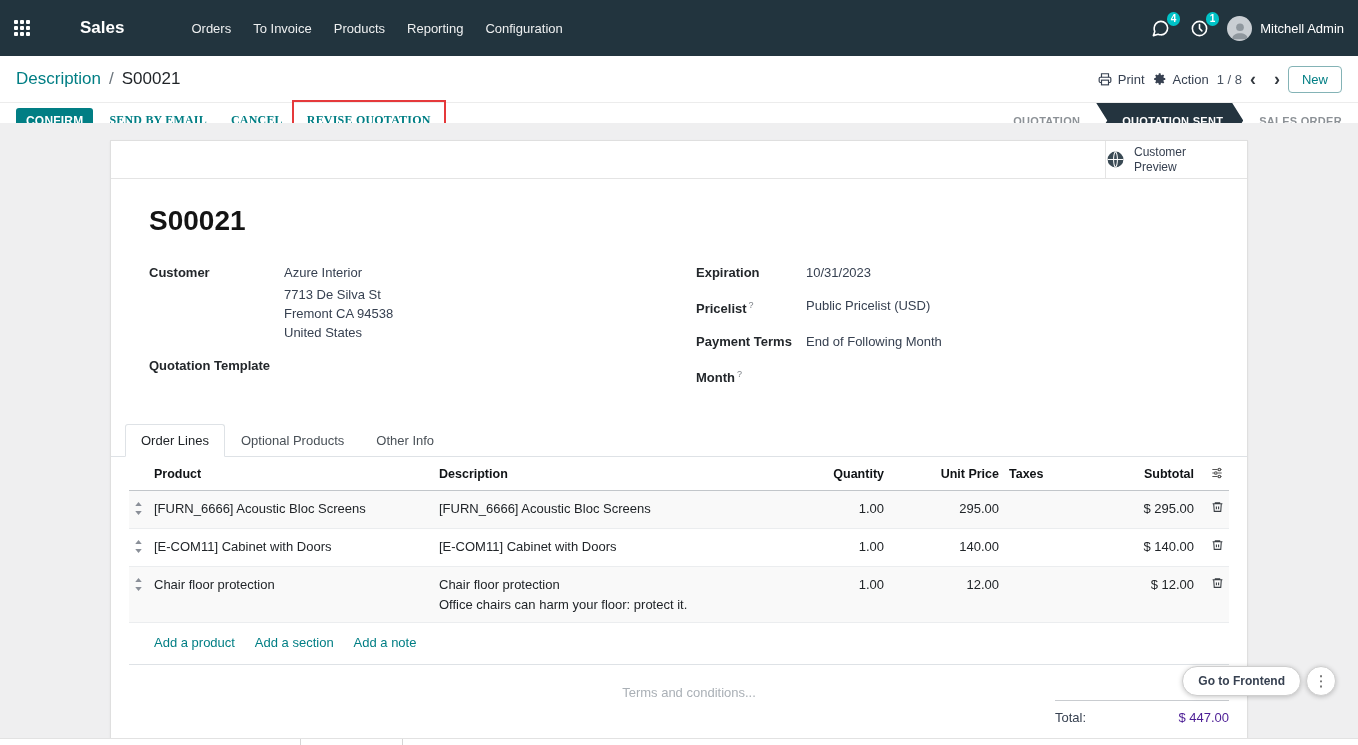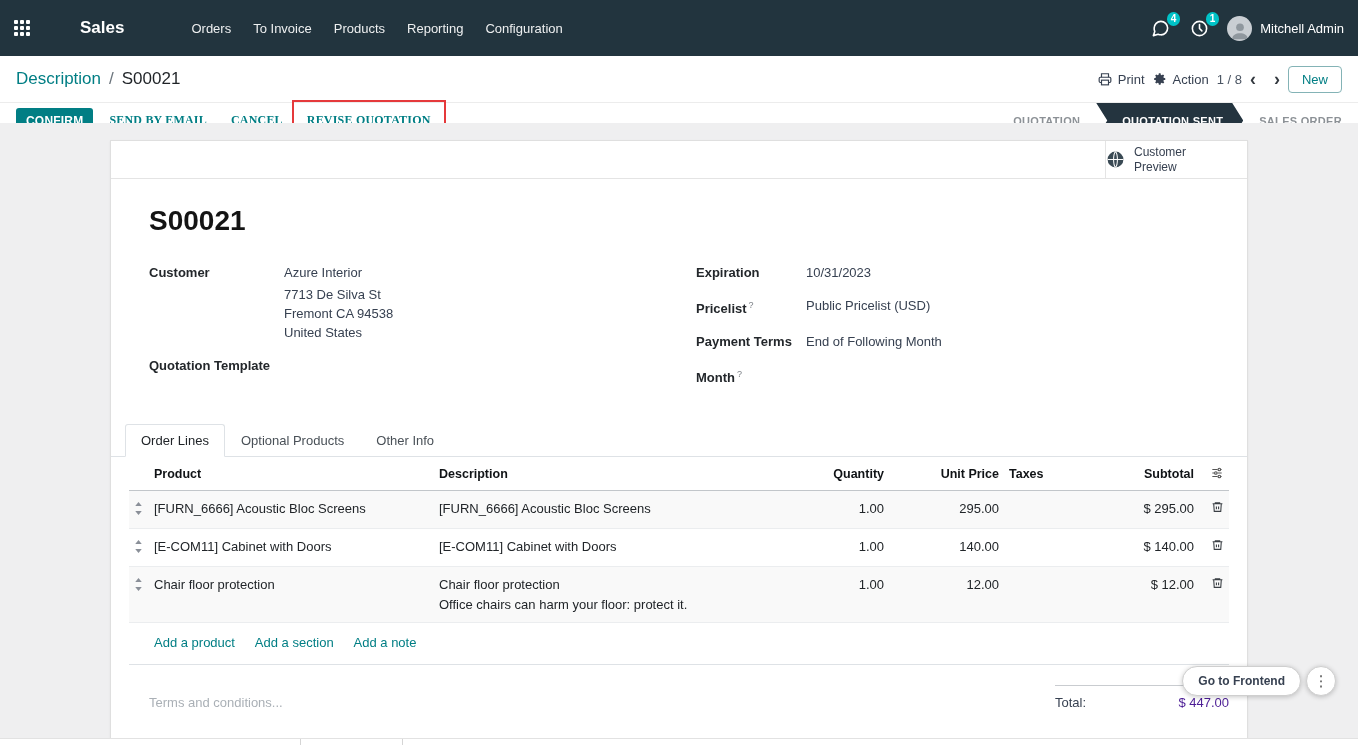--- a/index.html
+++ b/index.html
@@ -92,21 +92,21 @@
   tbody tr.line{border-bottom:1px solid #ebedef;}
   tr.striped{background:#f9f9f9;}
   td.num{text-align:right;}
   .handle-cell{padding-top:10px;cursor:grab;}
   .trash-cell{text-align:right;padding-top:9px;cursor:pointer;}
   .desc-sub{margin-top:1px;}
   .addrow td{padding:10px 5px 12px;border-bottom:1px solid #dee2e6;cursor:default;}
   .addrow a{color:var(--accent);margin-right:17px;cursor:pointer;}
 
   
-  .sheet-footer{display:flex;align-items:flex-end;padding:20px 18px 0 38px;}
+  .sheet-footer{display:flex;align-items:center;padding:20px 18px 0 38px;flex-direction:column;}
   .terms{font-size:13px;color:#aab0b6;cursor:text;}
   .totals{margin-left:auto;width:174px;border-top:1px solid #c9ccd0;padding-top:9px;display:flex;justify-content:space-between;align-items:baseline;}
   .total-label{font-size:13px;color:#374151;}
   .total-value{font-size:13px;font-weight:400;color:#4c1d95;}
   .bottom-space{height:56px;}
 
   
   .frontend{position:absolute;right:22px;bottom:49px;display:flex;align-items:center;gap:5px;z-index:50;}
   .frontend-pill{background:#fff;border:1px solid #cfcfcf;border-radius:999px;padding:7px 15px;font-size:12px;font-weight:700;color:#374151;box-shadow:0 1px 5px rgba(0,0,0,.22);cursor:pointer;font-family:inherit;}
   .frontend-dots{width:30px;height:30px;border-radius:50%;background:#fff;border:1px solid #cfcfcf;box-shadow:0 1px 5px rgba(0,0,0,.22);display:flex;align-items:center;justify-content:center;color:#555;font-size:15px;cursor:pointer;}

